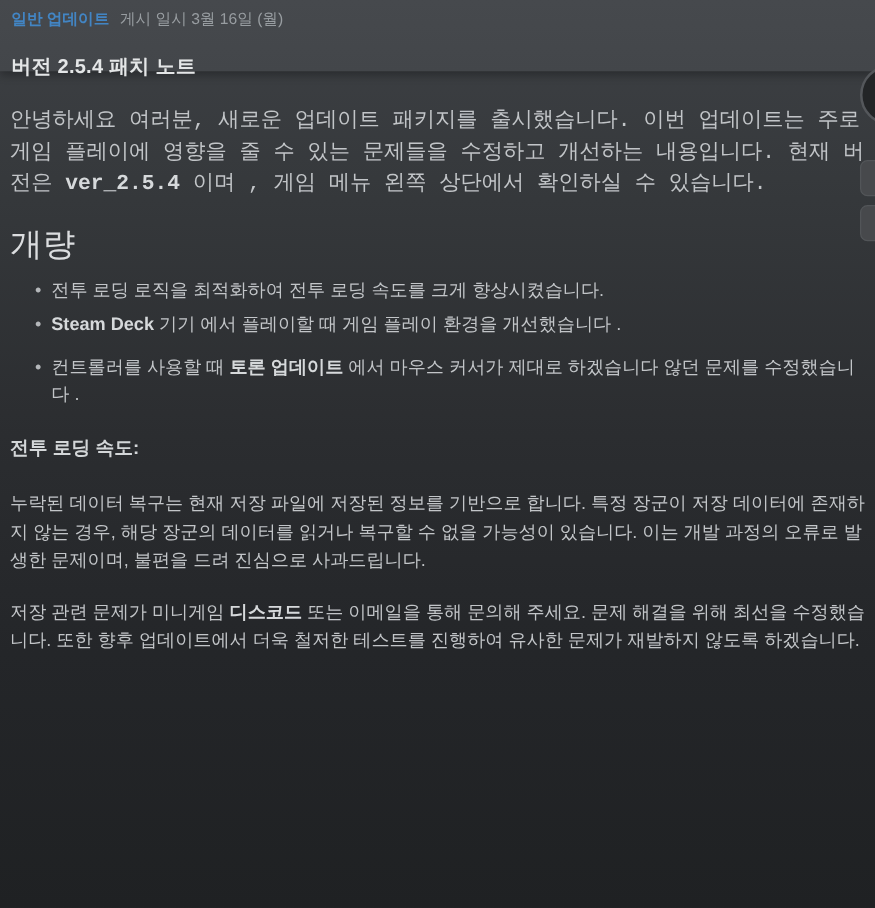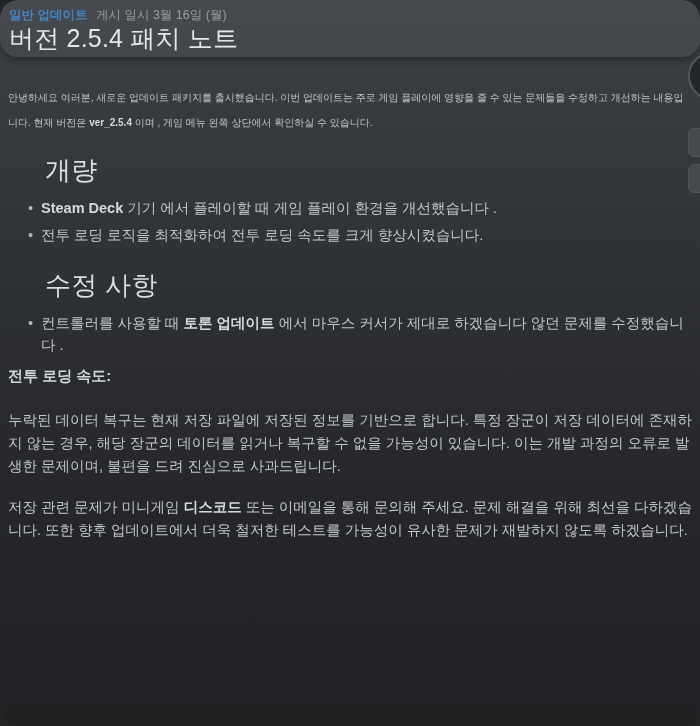--- a/index.html
+++ b/index.html
@@ -1,15 +1,15 @@
 <!DOCTYPE html>
 <html><head>
 <meta charset="utf-8">
 <style>
-  * { margin:0; padding:0; box-sizing:border-box;border-radius:18px; }
+  * { margin:0; padding:0; box-sizing:border-box; }
   html,body { width:700px; height:726px; }
   body {
     font-family: "Liberation Sans", sans-serif;
     background:#222426;
     overflow:hidden;
   }
   .page {
     position:relative;
     width:700px; height:726px;
     overflow:hidden;
@@ -21,62 +21,61 @@
     height:57px;
     padding:7px 9px 0 9px;
     background: linear-gradient(180deg, #46494d 0%, #43464a 100%);
     box-shadow: 0 4px 7px rgba(0,0,0,0.30);
     z-index:2;
   }
   .tag-row { font-size:12.5px; line-height:16px; }
   .event-type { color:#4285c4; font-weight:700; cursor:pointer; }
   .post-date { color:#989da1; margin-left:5px; }
   .post-title {
-    margin-top:3px;
-    font-size:25px;
-    font-weight:400;
+    margin-top:18px;
+    font-size:16px;
+    font-weight:700;
     letter-spacing:0.2px;
     color:#e4e6e7;
     line-height:25px;
   }
   
   .post-body {
     position:relative;
     padding:28px 8px 0 8px;
     color:#c2c5c8;
     z-index:1;
   }
-  .intro { font-size:10px; line-height:25px; }
+  .intro { font-size:17px; line-height:25px;font-family:Liberation Mono, monospace; }
   b, .post-body b { color:#d6d9db; font-weight:700; }
   h2.section-heading {
     margin-top:20px;
     font-size:26px;
     font-weight:500;
     color:#dbdddf;
     line-height:30px;
     letter-spacing:0.3px;
-    margin-left:37px;
   }
   h2.mt-fixes { margin-top:24px; }
   h2.mt-notes { margin-top:28px; }
   ul.bullet-list { margin-top:12px; list-style:none; }
   ul.bullet-list li {
     position:relative;
     padding-left:33px;
     font-size:14.5px;
     line-height:22px;
     margin-bottom:5px;
   }
   ul.bullet-list li::before {
     content:"•";
     position:absolute;
     left:20px; top:0;
     color:#b4b7ba;
   }
-  .note { margin-top:8px; font-size:14.5px; line-height:23px; }
+  .note { margin-top:20px; font-size:14.5px; line-height:23px; }
   .note.note-gap { margin-top:22px; }
   .note-label { font-weight:700; font-size:15px; color:#d3d6d8; }
   .closing { margin-top:18px; font-size:14.5px; line-height:23px; }
   
   .edge-circle {
     position:absolute;
     top:52px; right:-36px;
     width:48px; height:48px;
     border-radius:50%;
     background:#232527;
@@ -109,39 +108,38 @@
     </div>
     <h1 class="post-title">버전 2.5.4 패치 노트</h1>
   </header>
 
   <main class="post-body">
 
     <p class="intro"><span>안녕하세요 여러분, 새로운 업데이트 패키지를 출시했습니다. 이번 업데이트는 주로 게임 플레이에 영향을 줄 수 있는 문제들을 수정하고 개선하는 내용입니다. 현재 버전은 </span><b>ver_2.5.4</b><span> 이며 , 게임 메뉴 왼쪽 상단에서 확인하실 수 있습니다.</span></p>
 
     <h2 class="section-heading">개량</h2>
     <ul class="bullet-list">
+        <li><span>전투 로딩 로직을 최적화하여 전투 로딩 속도를 크게 향상시켰습니다.</span></li>
         <li><b>Steam Deck</b><span> 기기 에서 플레이할 때 게임 플레이 환경을 개선했습니다 .</span></li>
-        <li><span>전투 로딩 로직을 최적화하여 전투 로딩 속도를 크게 향상시켰습니다.</span></li>
       </ul>
 
-    <h2 class="section-heading mt-fixes">수정 사항</h2>
     <ul class="bullet-list">
         <li><span>컨트롤러를 사용할 때 </span><b>토론 업데이트</b><span> 에서 마우스 커서가 제대로 하겠습니다 않던 문제를 수정했습니다 .</span></li>
       </ul>
 
 
     <div class="note">
       <div class="note-label">전투 로딩 속도:</div>
     </div>
 
     <div class="note note-gap">
       <p class="note-text"><span>누락된 데이터 복구는 현재 저장 파일에 저장된 정보를 기반으로 합니다. 특정 장군이 저장 데이터에 존재하지 않는 경우, 해당 장군의 데이터를 읽거나 복구할 수 없을 가능성이 있습니다. 이는 개발 과정의 오류로 발생한 문제이며, 불편을 드려 진심으로 사과드립니다.</span></p>
     </div>
 
-    <p class="closing"><span>저장 관련 문제가 미니게임 </span><b>디스코드</b><span> 또는 이메일을 통해 문의해 주세요. 문제 해결을 위해 최선을 다하겠습니다. 또한 향후 업데이트에서 더욱 철저한 테스트를 가능성이 유사한 문제가 재발하지 않도록 하겠습니다.</span></p>
+    <p class="closing"><span>저장 관련 문제가 미니게임 </span><b>디스코드</b><span> 또는 이메일을 통해 문의해 주세요. 문제 해결을 위해 최선을 수정했습니다. 또한 향후 업데이트에서 더욱 철저한 테스트를 진행하여 유사한 문제가 재발하지 않도록 하겠습니다.</span></p>
 
   </main>
 
   <div class="edge-circle"></div>
   <div class="edge-btn top"></div>
   <div class="edge-btn bottom"></div>
 
 </div>
 
 </body></html>

